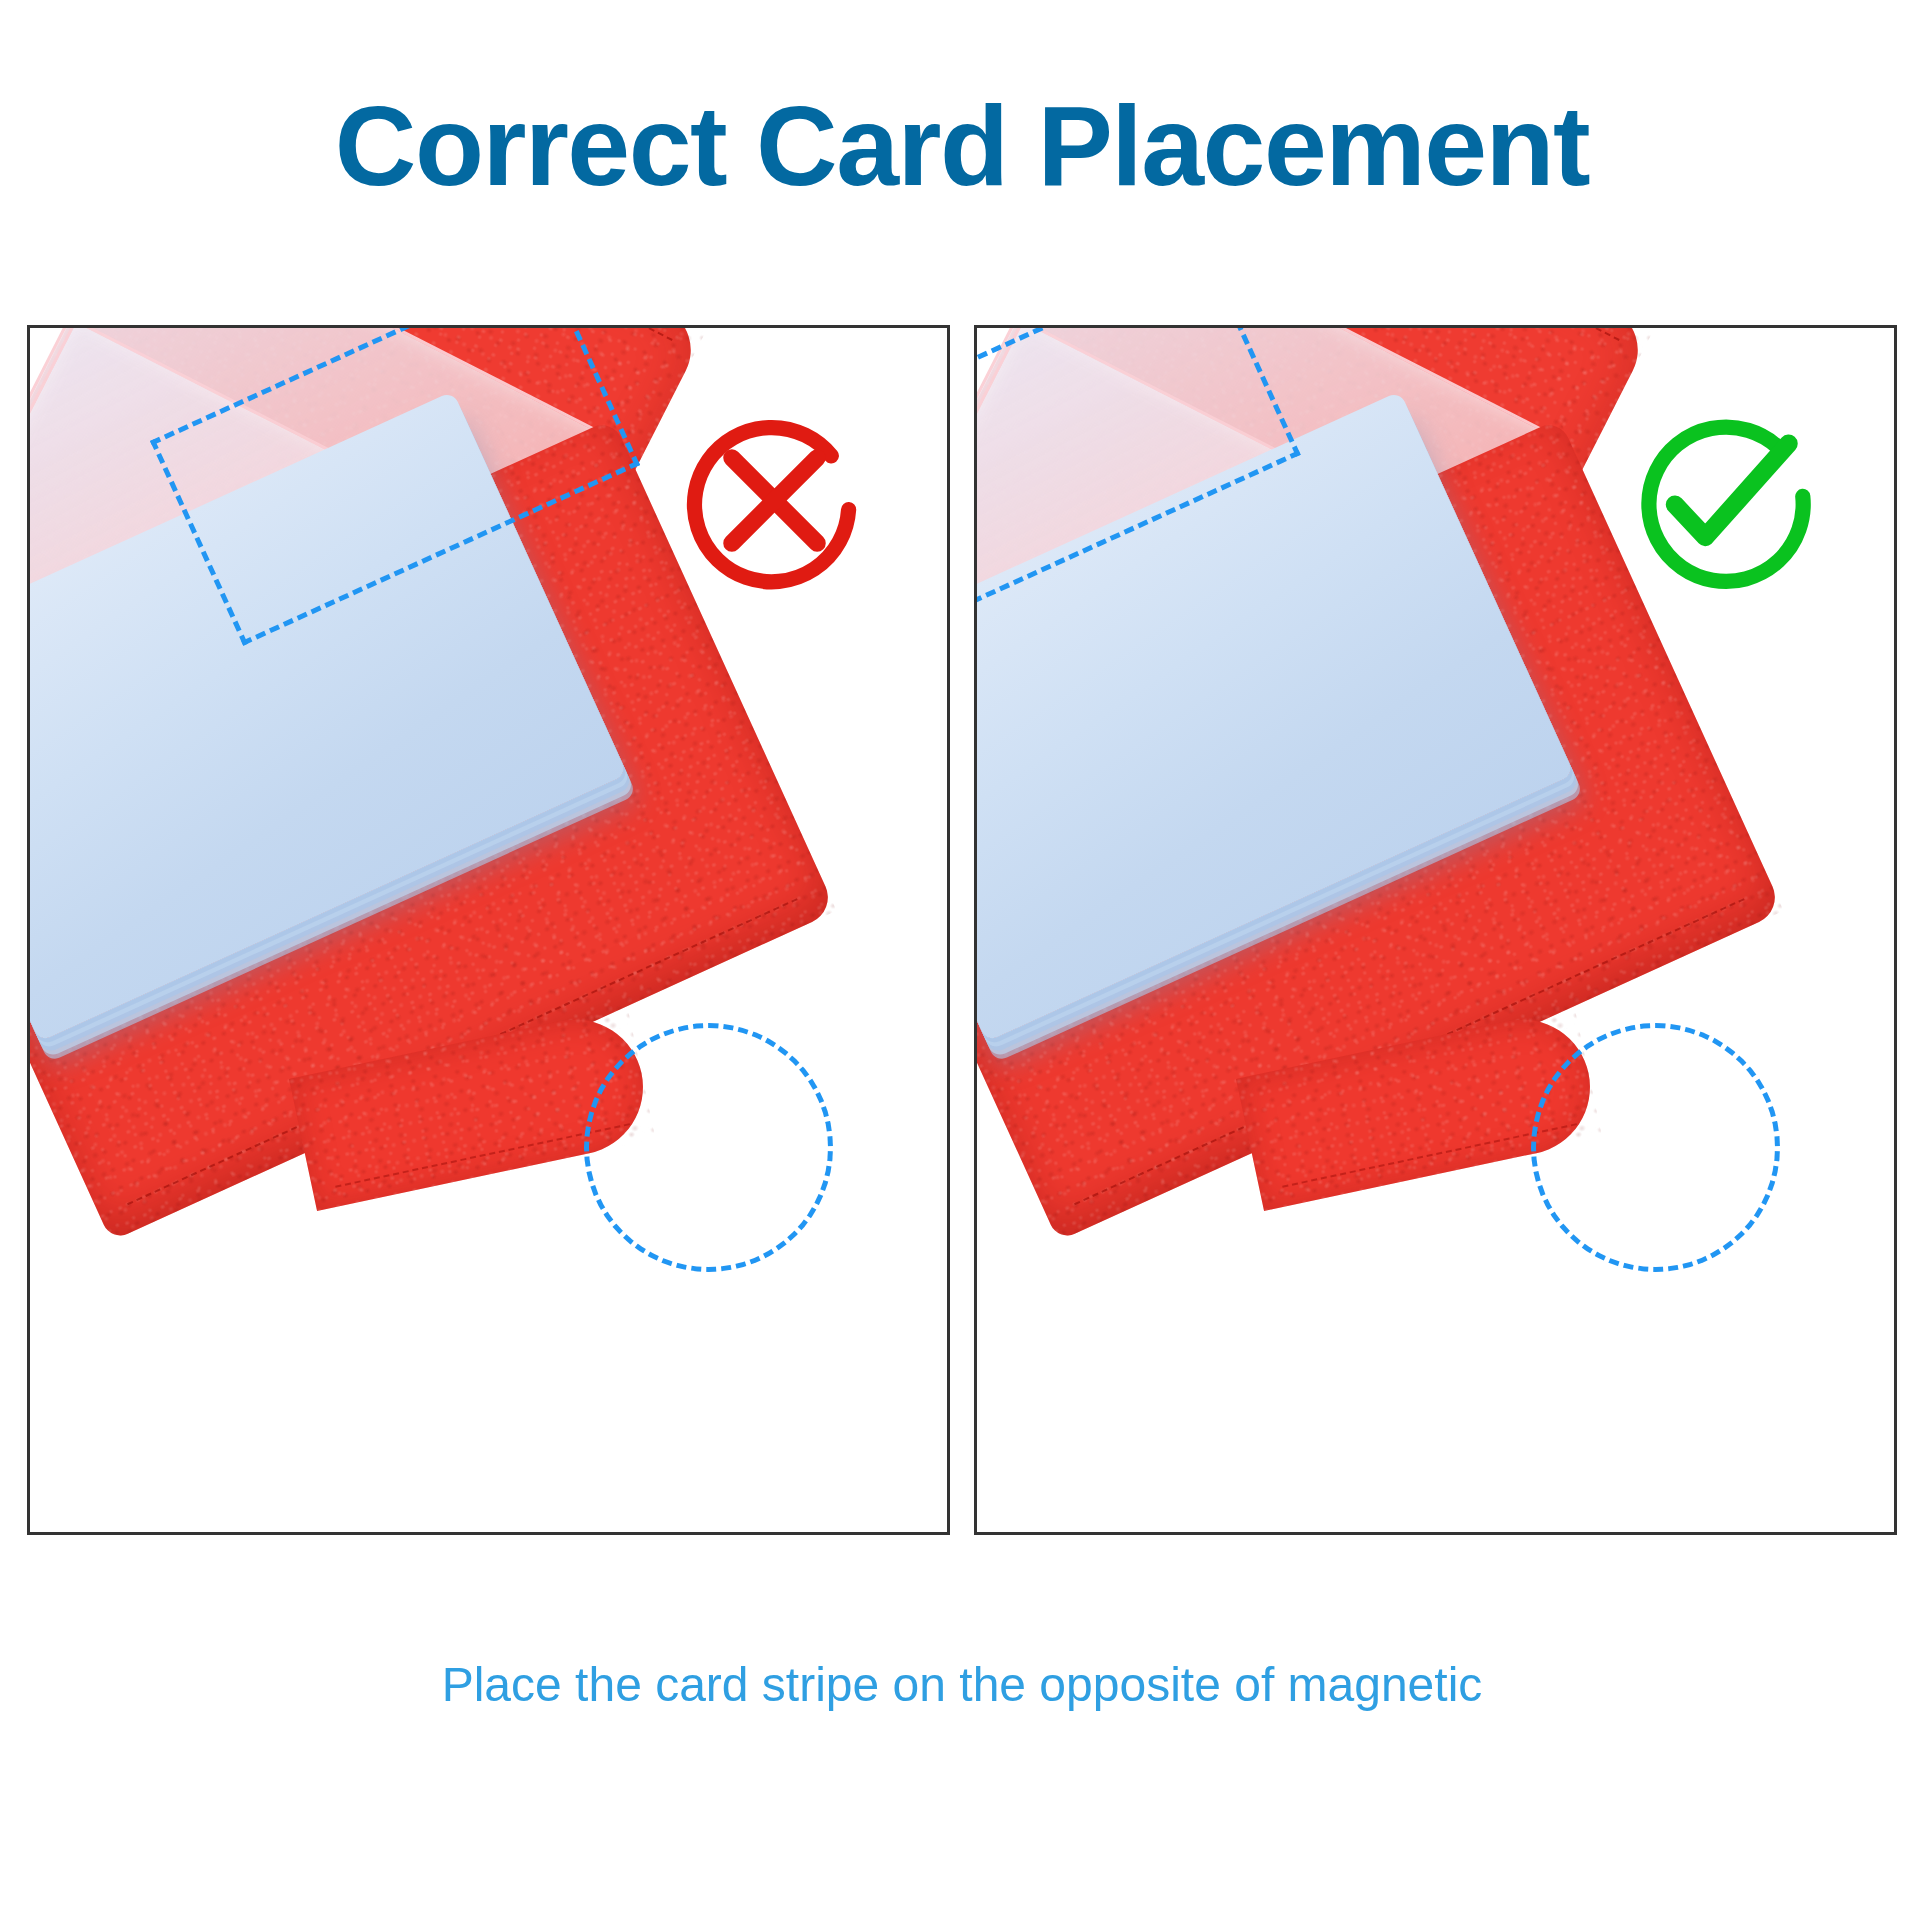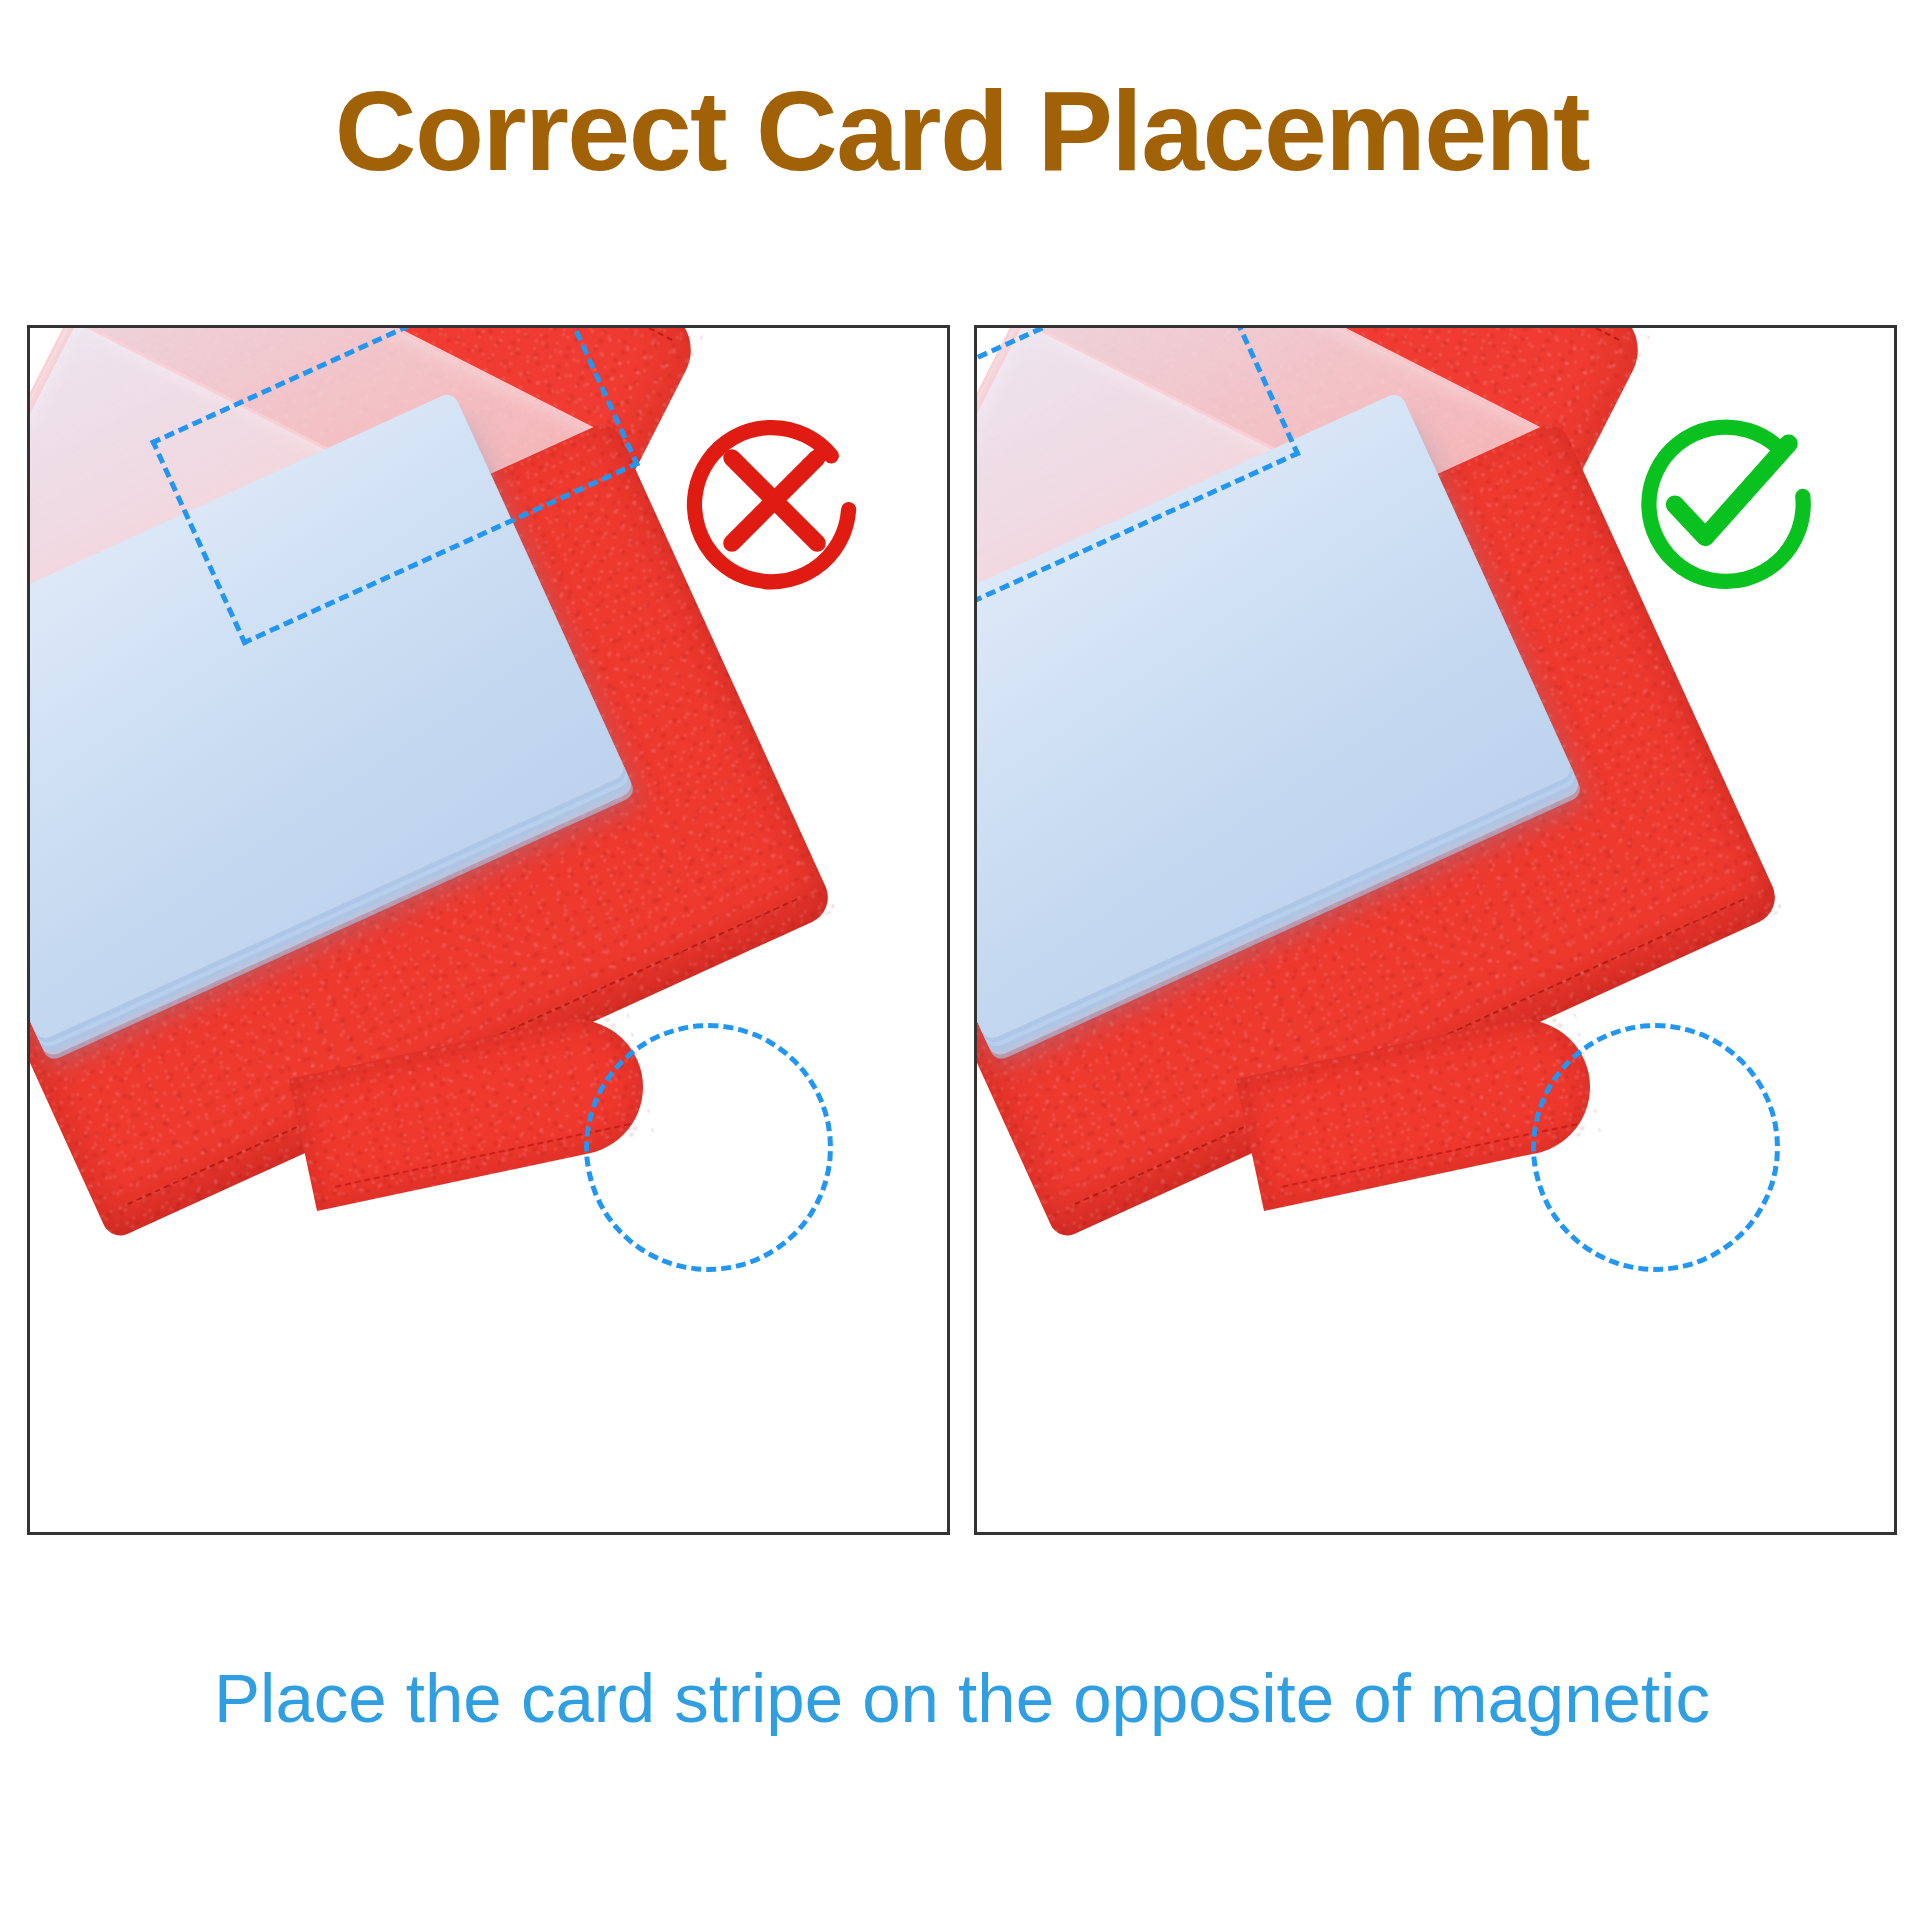--- a/index.html
+++ b/index.html
@@ -6,25 +6,25 @@
   html,body{
     width:1924px; height:1924px;
     background:#ffffff;
     font-family:"Liberation Sans", sans-serif;
     overflow:hidden;
   }
   #page{ position:relative; width:1924px; height:1924px; background:#fff; }
 
   
   #title{
-    position:absolute; top:75px; left:0; width:1924px;
+    position:absolute; top:90px; left:0; width:1924px;
     text-align:center;
     font-size:113px; font-weight:bold;
     letter-spacing:-1.5px;
-    color:#a16207;
+    color:#0369a1;
     line-height:1.0;
     white-space:nowrap;
   }
 
   
   .panel{
     position:absolute; top:325px; height:1210px;
     border:3.8px solid #333333;
     background:#ffffff;
     overflow:hidden;
@@ -110,21 +110,21 @@
     border:5.3px dashed #2196f3;
     border-radius:50%;
     background:transparent;
   }
 
   
   #caption{
     position:absolute; top:1653px; left:60px; width:1804px;
     text-align:center;
     color:#2f9fe2;
-    font-size:69px;
+    font-size:48px;
     font-weight:normal;
     line-height:1.32;
   }
 </style>
 </head>
 <body>
 
 <div id="page">
 
   <div id="title">Correct Card Placement</div>

